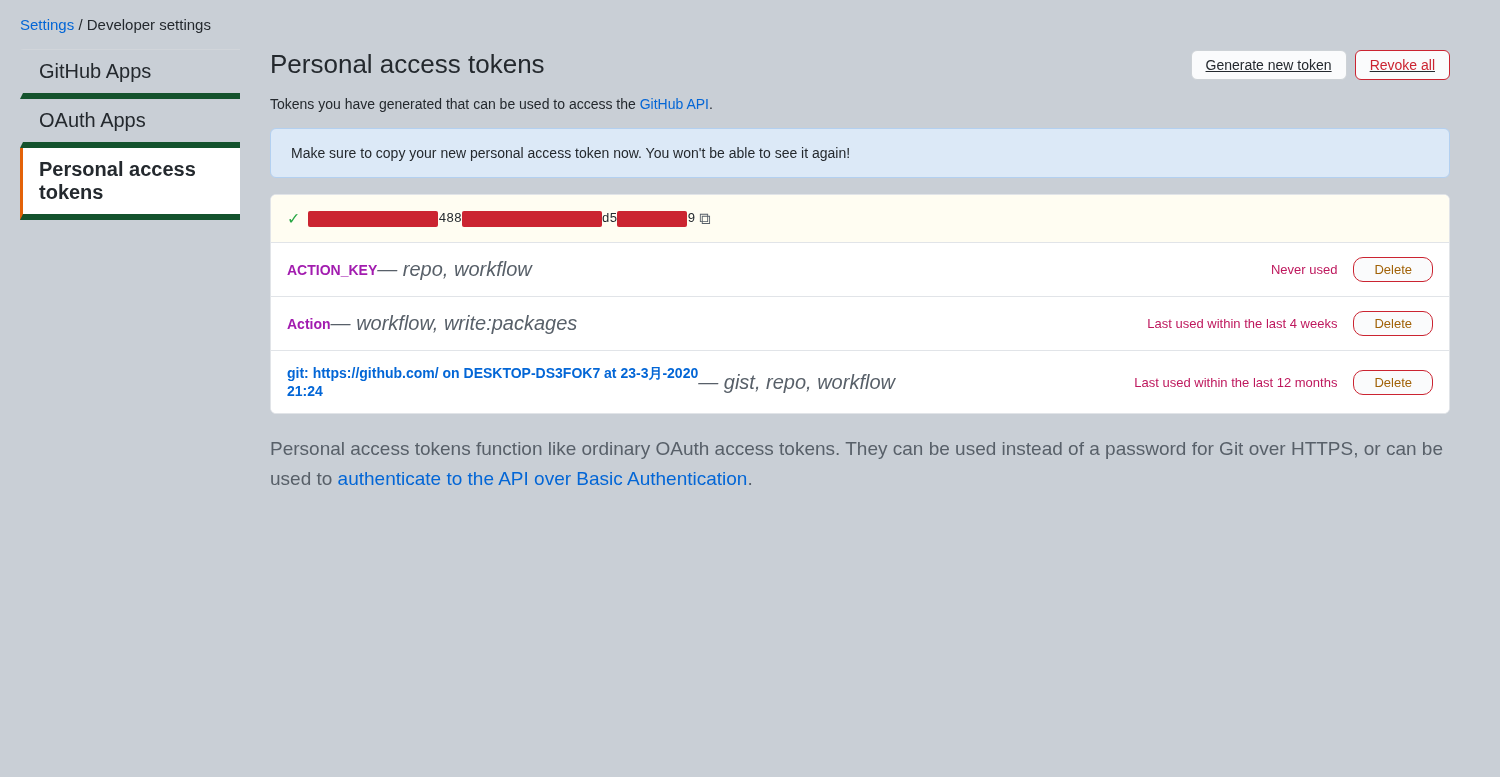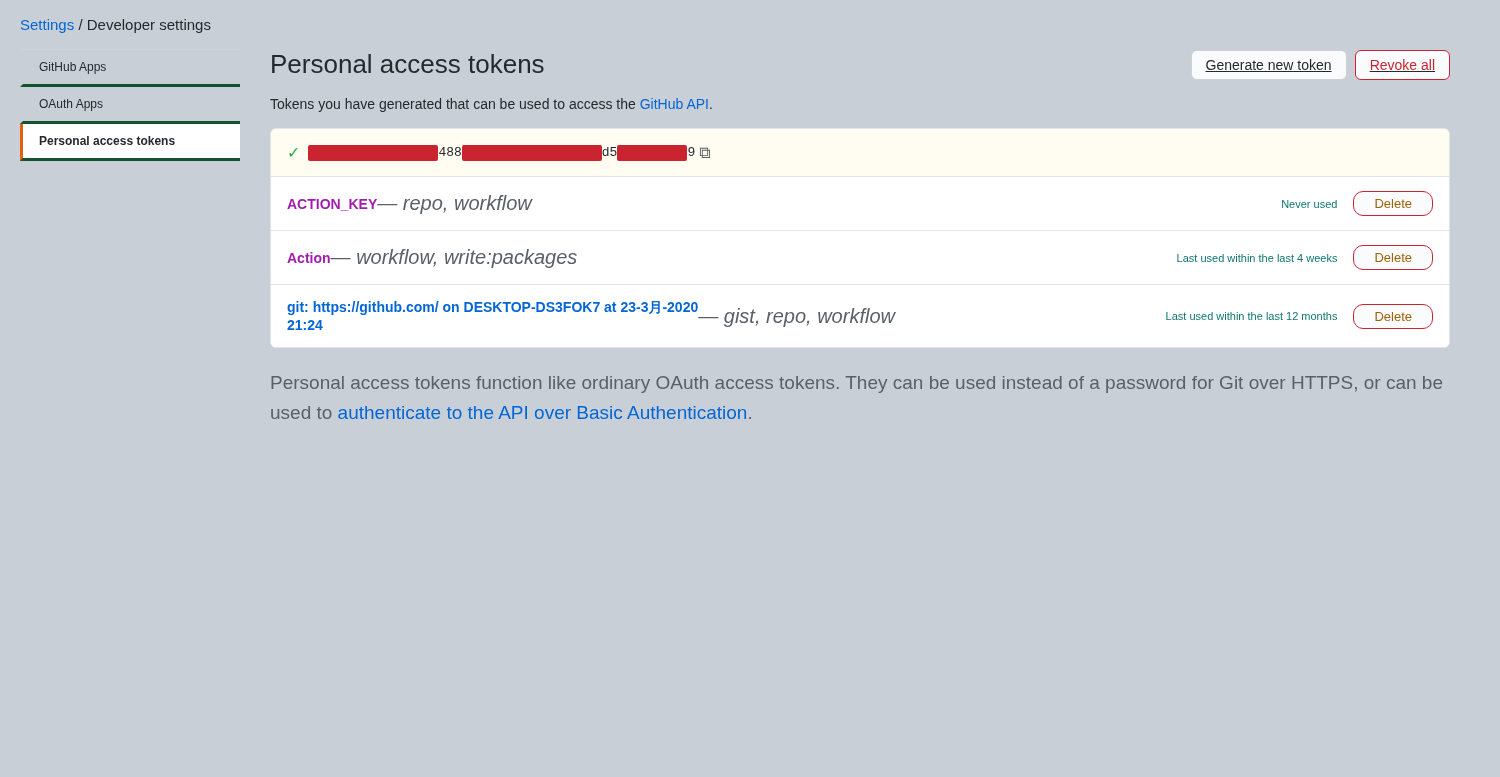--- a/index.html
+++ b/index.html
@@ -30,25 +30,25 @@
     .sidebar {
       width: 220px;
       flex-shrink: 0;
       background: #c9cfd6;
     }
     .sidebar-item {
       display: block;
       padding: 10px 16px;
       color: #24292e;
       text-decoration: none;
-      font-size: 12px;
+      font-size: 20px;
       border-left: 3px solid transparent;
       background: transparent;
       cursor: pointer;
-      border-bottom: 3px solid #14532d;
+      border-bottom: 6px solid #14532d;
     }
     .sidebar-item:first-child {
       border-top: 1px solid #d1d5da;
     }
     .sidebar-item.active {
       border-left: 3px solid #e36209;
       font-weight: 600;
       background: #fff;
     }
 
@@ -198,22 +198,22 @@
       font-style: italic;
       font-size: 20px;
     }
     .token-meta {
       display: flex;
       align-items: center;
       gap: 16px;
       flex-shrink: 0;
     }
     .token-usage {
-      color: #0f766e;
-      font-size: 11px;
+      color: #be185d;
+      font-size: 13px;
       white-space: nowrap;
     }
     .btn-delete {
       padding: 4px 20px;
       font-size: 13px;
       background: #fafbfc;
       color: #a16207;
       border: 1px solid #cb2431;
       border-radius: 10px;
       cursor: pointer;
@@ -262,20 +262,23 @@
       <div class="header-buttons">
         <button class="btn btn-default">Generate new token</button>
         <button class="btn btn-danger">Revoke all</button>
       </div>
     </div>
 
     <p class="description">
       <span>Tokens you have generated that can be used to access the </span><a href="#">GitHub API</a><span>.</span>
     </p>
 
+    <div class="alert-box">
+      <span>Make sure to copy your new personal access token now. You won't be able to see it again!</span>
+    </div>
 
     <div class="token-list">
 
       <div class="token-row token-row-first">
         <div class="token-display-box" style="border:none; background:transparent; padding:0; flex:1;">
           <span class="token-check">✓</span>
           <div class="token-value">
             <span class="token-redacted" style="width:130px;"></span>
             <span class="token-text">488</span>
             <span class="token-redacted" style="width:140px;"></span>

